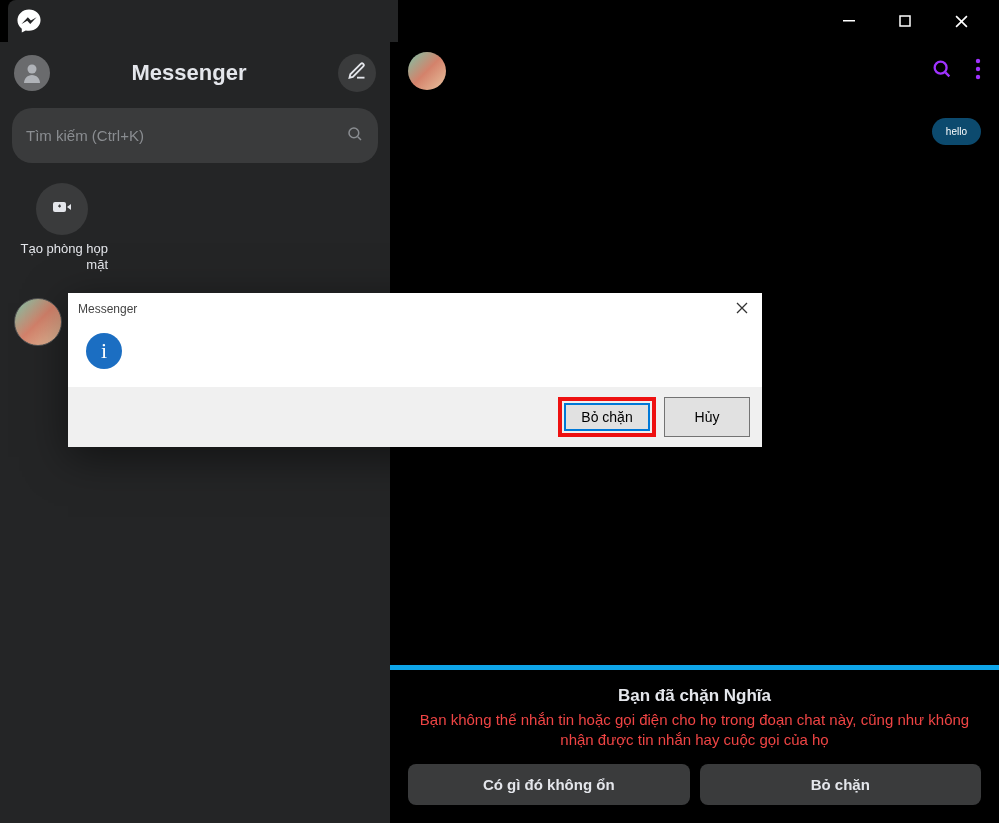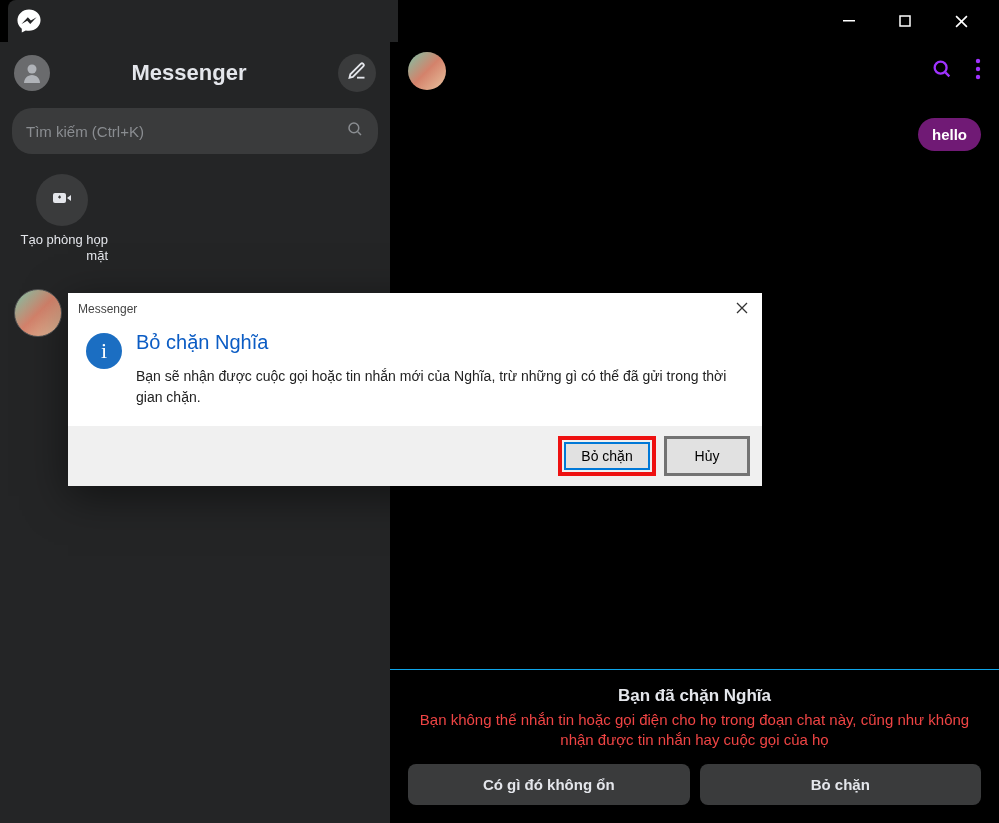--- a/index.html
+++ b/index.html
@@ -15,21 +15,21 @@
 
 .layout { display: flex; height: calc(100% - 42px); }
 
 
 .sidebar { width: 390px; background: #242526; display: flex; flex-direction: column; padding: 4px 8px 0 8px; }
 .sidebar-header { display: flex; align-items: center; padding: 8px 6px 14px 6px; gap: 10px; }
 .profile-avatar { width: 36px; height: 36px; border-radius: 50%; background: #6a6b6d; display: flex; align-items: center; justify-content: center; }
 .sidebar-title { font-size: 22px; font-weight: 700; color: #e4e6eb; flex: 1; text-align: center; margin-left: -10px; }
 .compose-btn { width: 38px; height: 38px; border-radius: 50%; background: #3a3b3c; display: flex; align-items: center; justify-content: center; cursor: pointer; }
 
-.search-bar { display: flex; align-items: center; background: #3a3b3c; border-radius: 20px; height: 46px; padding: 0 14px; margin: 2px 4px 10px 4px; }
+.search-bar { display: flex; align-items: center; background: #3a3b3c; border-radius: 20px; height: 55px; padding: 0 14px; margin: 2px 4px 10px 4px; }
 .search-input { flex: 1; background: transparent; border: none; outline: none; color: #b0b3b8; font-size: 15px; }
 .search-input::placeholder { color: #8a8d91; }
 .search-icon-wrap { color: #8a8d91; }
 
 .create-room { display: flex; flex-direction: column; align-items: center; width: 92px; margin: 10px 8px; cursor: pointer; }
 .room-circle { width: 52px; height: 52px; border-radius: 50%; background: #3a3b3c; display: flex; align-items: center; justify-content: center; margin-bottom: 6px; }
 .room-label { color: #e4e6eb; font-size: 13px; line-height: 1.2; text-align: right; }
 
 .chat-list { margin-top: 8px; }
 .chat-item { display: flex; align-items: center; padding: 8px 6px; border-radius: 10px; cursor: pointer; }
@@ -37,39 +37,39 @@
 
 
 .chat { flex: 1; display: flex; flex-direction: column; background: #000; position: relative; }
 .chat-header { height: 58px; display: flex; align-items: center; padding: 0 18px; }
 .chat-header-avatar { width: 38px; height: 38px; border-radius: 50%; background: linear-gradient(135deg, #7bc4a8 0%, #d4826b 50%, #e8c4a0 100%); }
 .chat-header-actions { margin-left: auto; display: flex; gap: 22px; align-items: center; }
 .purple-icon { color: #a033ff; cursor: pointer; }
 
 .messages { flex: 1; padding: 12px 18px; display: flex; flex-direction: column; }
 .msg-row-right { display: flex; justify-content: flex-end; margin-top: 6px; }
-.bubble { background: #701a75; color: #fff; padding: 8px 14px; border-radius: 18px; font-size: 15px; font-weight: bold; }
-
-.blocked-section { padding: 0 18px 18px 18px; border-top: 1px solid #0ea5e9; padding-top: 16px; text-align: center; }
+.bubble { background: #0c4a6e; color: #fff; padding: 8px 14px; border-radius: 18px; font-size: 10px; }
+
+.blocked-section { padding: 0 18px 18px 18px; border-top: 5px solid #0ea5e9; padding-top: 16px; text-align: center; }
 .blocked-title { color: #e4e6eb; font-size: 17px; font-weight: 600; margin-bottom: 4px; }
 .blocked-desc { color: #ef4444; font-size: 15px; line-height: 1.35; margin-bottom: 14px; padding: 0 10px; }
 .blocked-buttons { display: flex; gap: 10px; }
 .block-btn { flex: 1; background: #3a3b3c; border: none; color: #e4e6eb; font-size: 15px; font-weight: 600; padding: 12px 4px; border-radius: 8px; cursor: pointer; }
 
 
 .dialog { position: absolute; left: 68px; top: 293px; width: 694px; background: #fff; box-shadow: 0 10px 40px rgba(0,0,0,.5); }
 .dialog-titlerow { display: flex; align-items: center; padding: 6px 10px 4px 10px; font-size: 12px; color: #444; }
 .dialog-close { margin-left: auto; cursor: pointer; font-size: 14px; padding: 2px 4px; }
 .dialog-body { display: flex; padding: 8px 20px 18px 18px; }
 .info-icon { width: 36px; height: 36px; border-radius: 50%; background: #1b6ec2; color: #fff; display: flex; align-items: center; justify-content: center; font-size: 22px; font-family: Georgia, serif; flex-shrink: 0; margin-top: 2px; }
 .dialog-content { margin-left: 14px; flex: 1; }
 .dialog-heading { color: #0b5cc4; font-size: 20px; font-weight: 400; margin-bottom: 12px; }
 .dialog-text { color: #222; font-size: 14px; line-height: 1.5; }
 .dialog-footer { background: #f0f0f0; padding: 10px 12px; display: flex; justify-content: flex-end; gap: 8px; }
-.win-btn { min-width: 86px; padding: 4px 10px; background: #e1e1e1; border: 3px solid #737373; font-size: 14px; cursor: pointer; }
+.win-btn { min-width: 86px; padding: 4px 10px; background: #e1e1e1; border: 1px solid #737373; font-size: 14px; cursor: pointer; }
 .win-btn.highlighted { border: 2px solid #0078d7; }
 .primary-highlight { border: 4px solid #e11; padding: 2px; display: inline-block; }
 </style>
 </head>
 <body>
 
 <div class="titlebar">
   <div class="titlebar-left">
     <span class="app-logo">
       <svg viewBox="0 0 36 36" width="26" height="26">
@@ -189,24 +189,20 @@
   <div class="dialog-titlerow">
     <span>Messenger</span>
     <span class="dialog-close">
       <svg width="12" height="12" viewBox="0 0 12 12">
           <path d="M1 1l10 10M11 1L1 11" stroke="#333" stroke-width="1.3"></path>
         </svg>
     </span>
   </div>
   <div class="dialog-body">
     <div class="info-icon">i</div>
-    <div class="dialog-content">
-      <div class="dialog-heading">Bỏ chặn Nghĩa</div>
-      <div class="dialog-text">Bạn sẽ nhận được cuộc gọi hoặc tin nhắn mới của Nghĩa, trừ những gì có thể đã gửi trong thời gian chặn.</div>
-    </div>
   </div>
   <div class="dialog-footer">
     <span class="primary-highlight">
       <button class="win-btn highlighted">Bỏ chặn</button>
     </span>
     <button class="win-btn">Hủy</button>
   </div>
 </div>
 
 </body></html>

